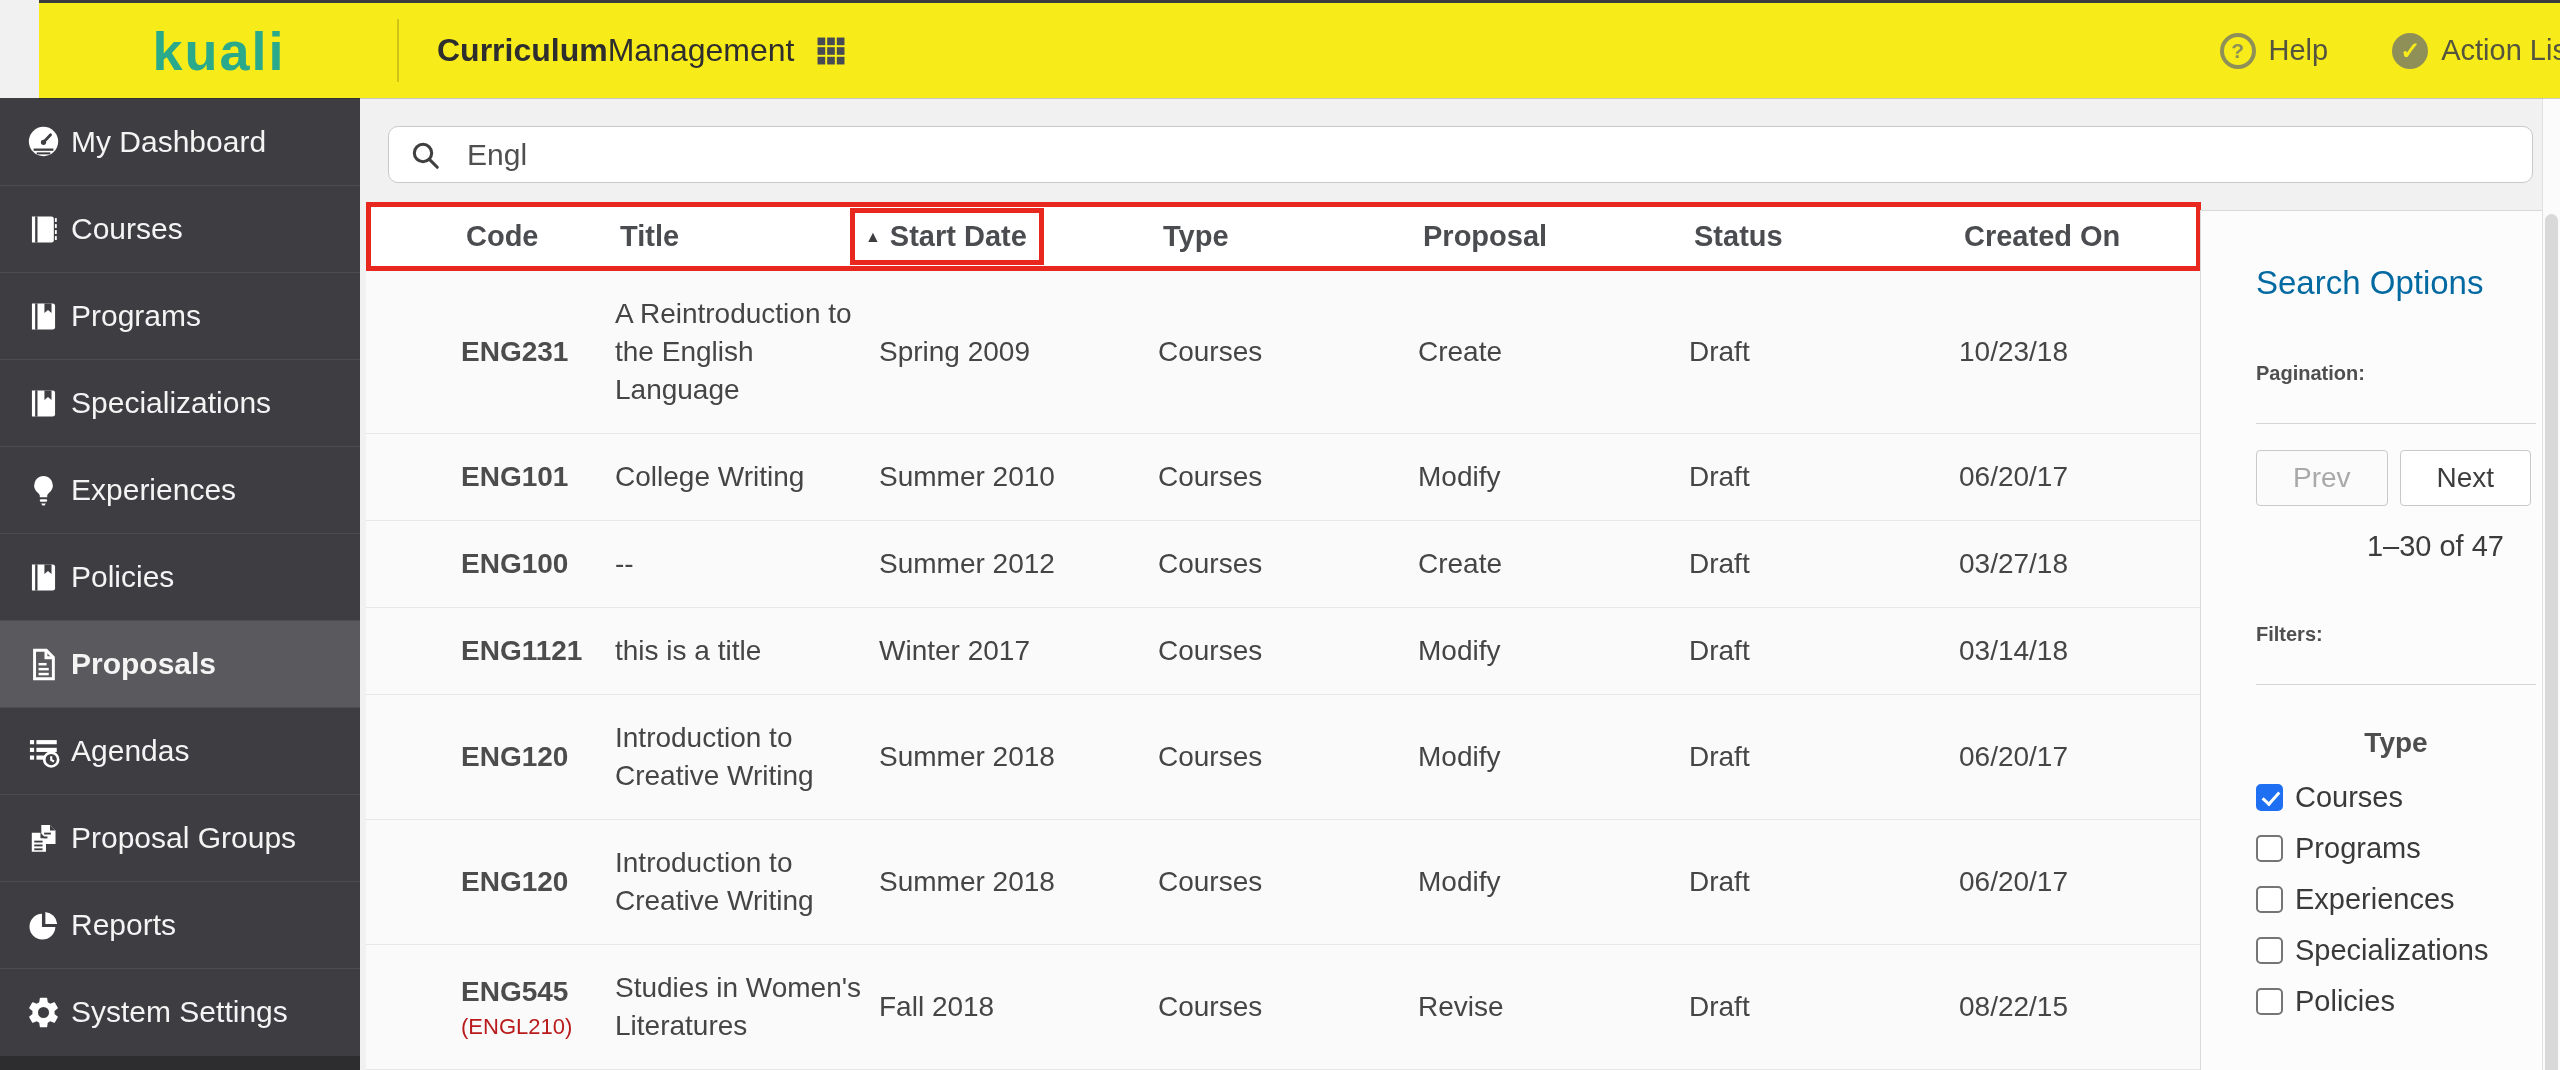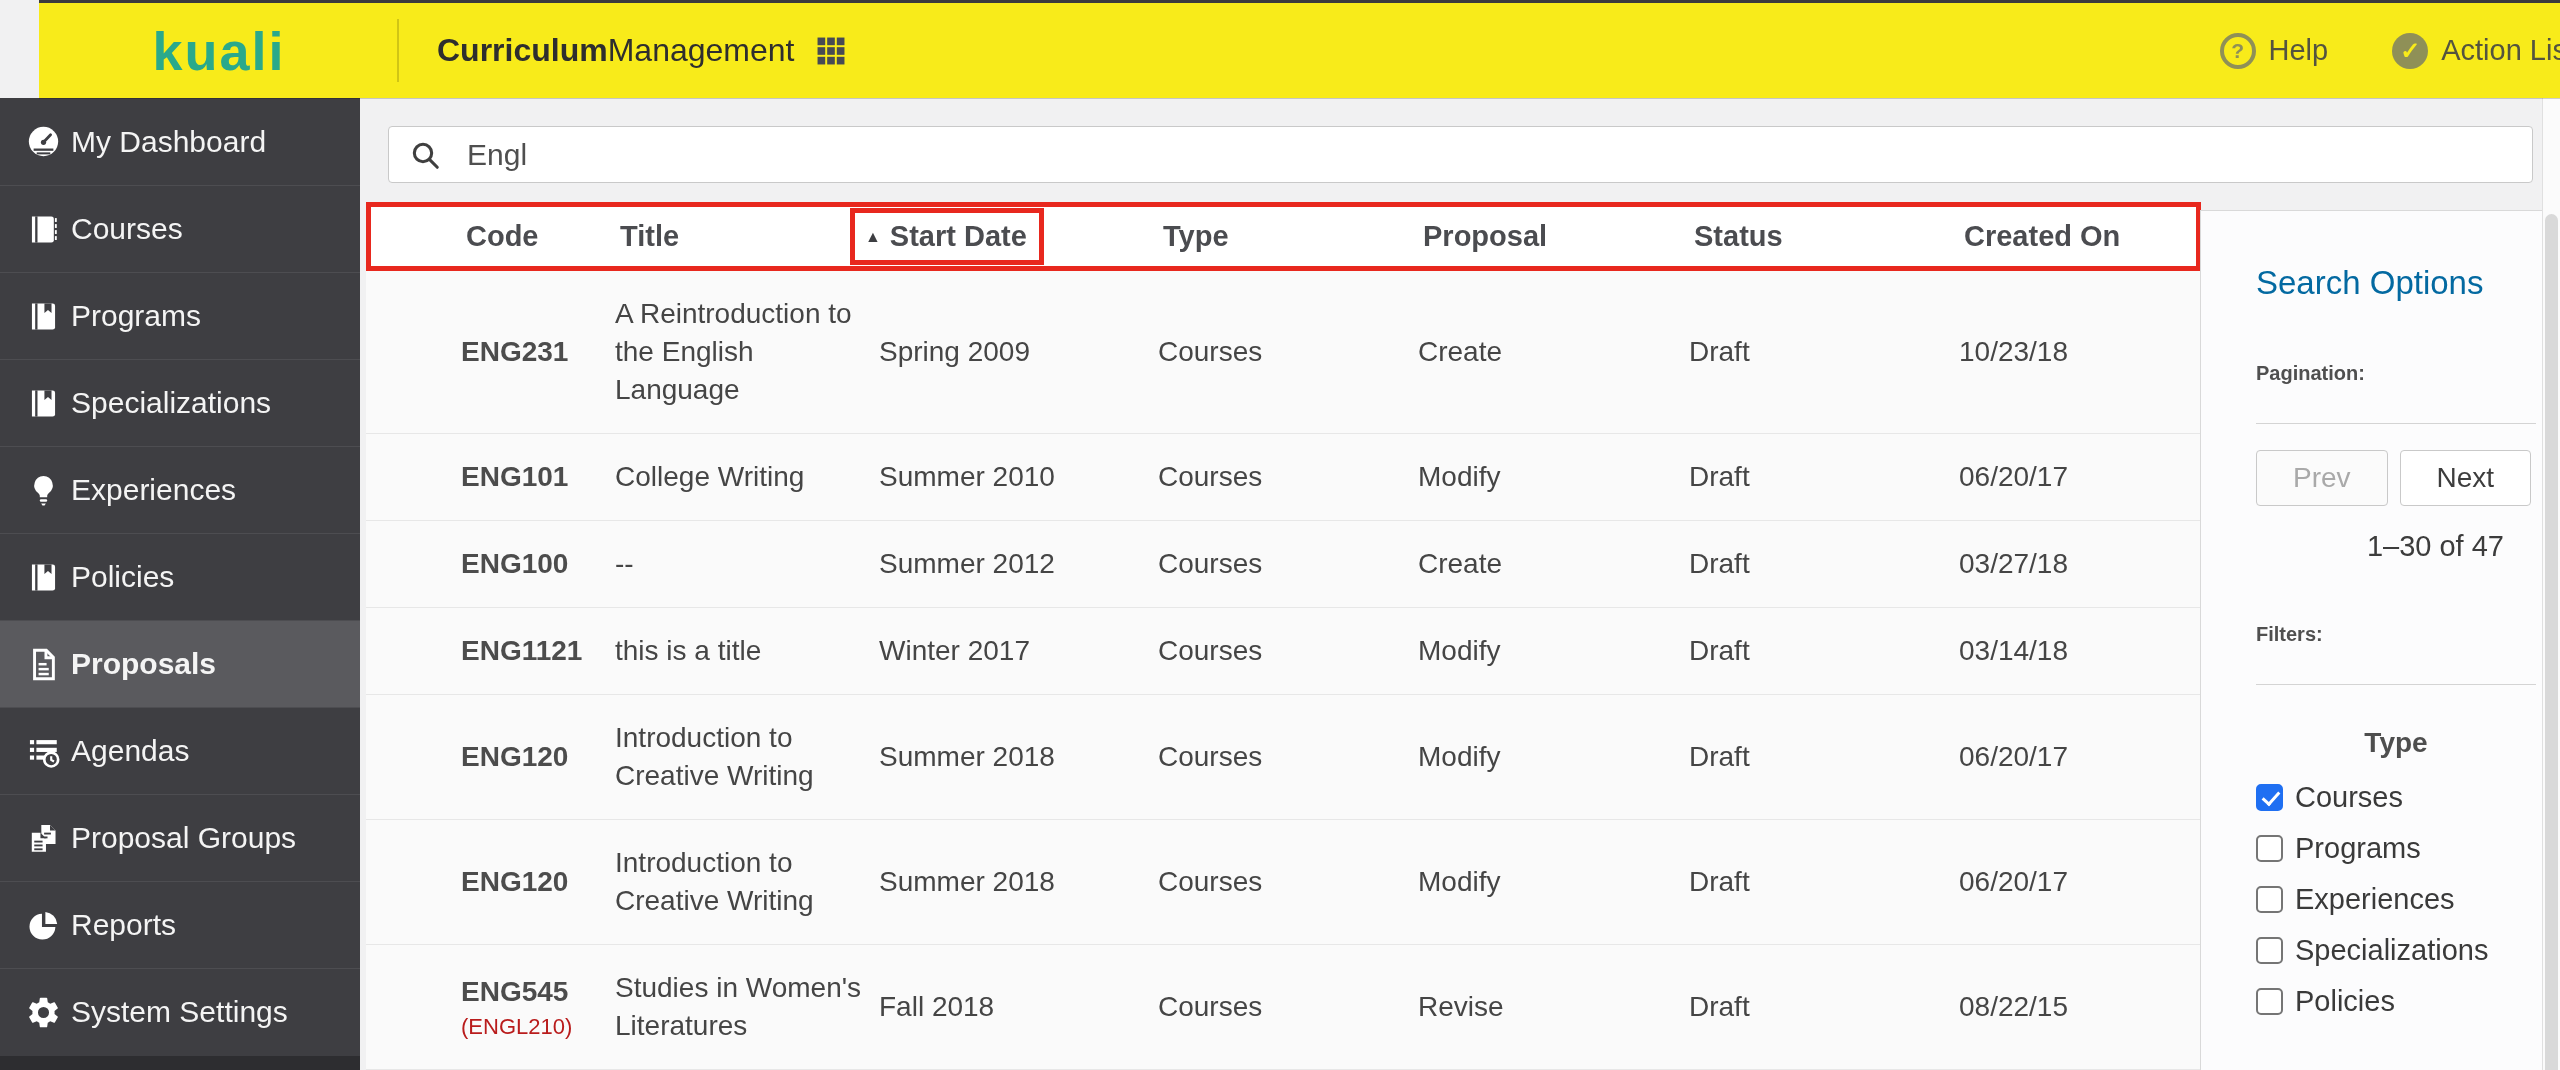--- a/index.html
+++ b/index.html
@@ -55,21 +55,21 @@
     color:#f4f4f4;font-size:30px;border-top:1px solid #4d4d51;cursor:pointer}
   .side-item:first-of-type{border-top:none}
   .side-item.active{background:var(--sidebar-active);font-weight:bold}
   .side-icon{width:38px;height:38px;display:inline-flex;align-items:center;justify-content:center;flex:none}
   .side-icon svg{width:37px;height:37px}
   .side-foot{position:absolute;left:0;right:0;bottom:0;height:14px;background:#2d2d30}
 
   
   .main{position:absolute;left:360px;top:98px;right:0;bottom:0;background:#f1f1f2}
   .search-box{position:absolute;left:28px;top:28px;width:2145px;height:57px;background:#fff;
-    border:1px solid #c9c9c9;border-radius:4px;display:flex;align-items:center;
+    border:1px solid #c9c9c9;border-radius:10px;display:flex;align-items:center;
     padding:0 20px;gap:24px}
   .search-box svg{flex:none}
   .search-box input{border:none;outline:none;flex:1;font-size:30px;color:#4f4f4f;
     background:transparent;font-family:"Liberation Sans",sans-serif}
 
   
   .tablewrap{position:absolute;left:6px;top:104px;width:1835px}
   .thead{border:5px solid var(--annotation-red);background:#fff;height:69px;
     display:grid;grid-template-columns:154px 264px 279px 260px 271px 270px 1fr;
     padding-left:95px;align-items:center;font-size:29px;font-weight:bold;color:#4b4c50}

